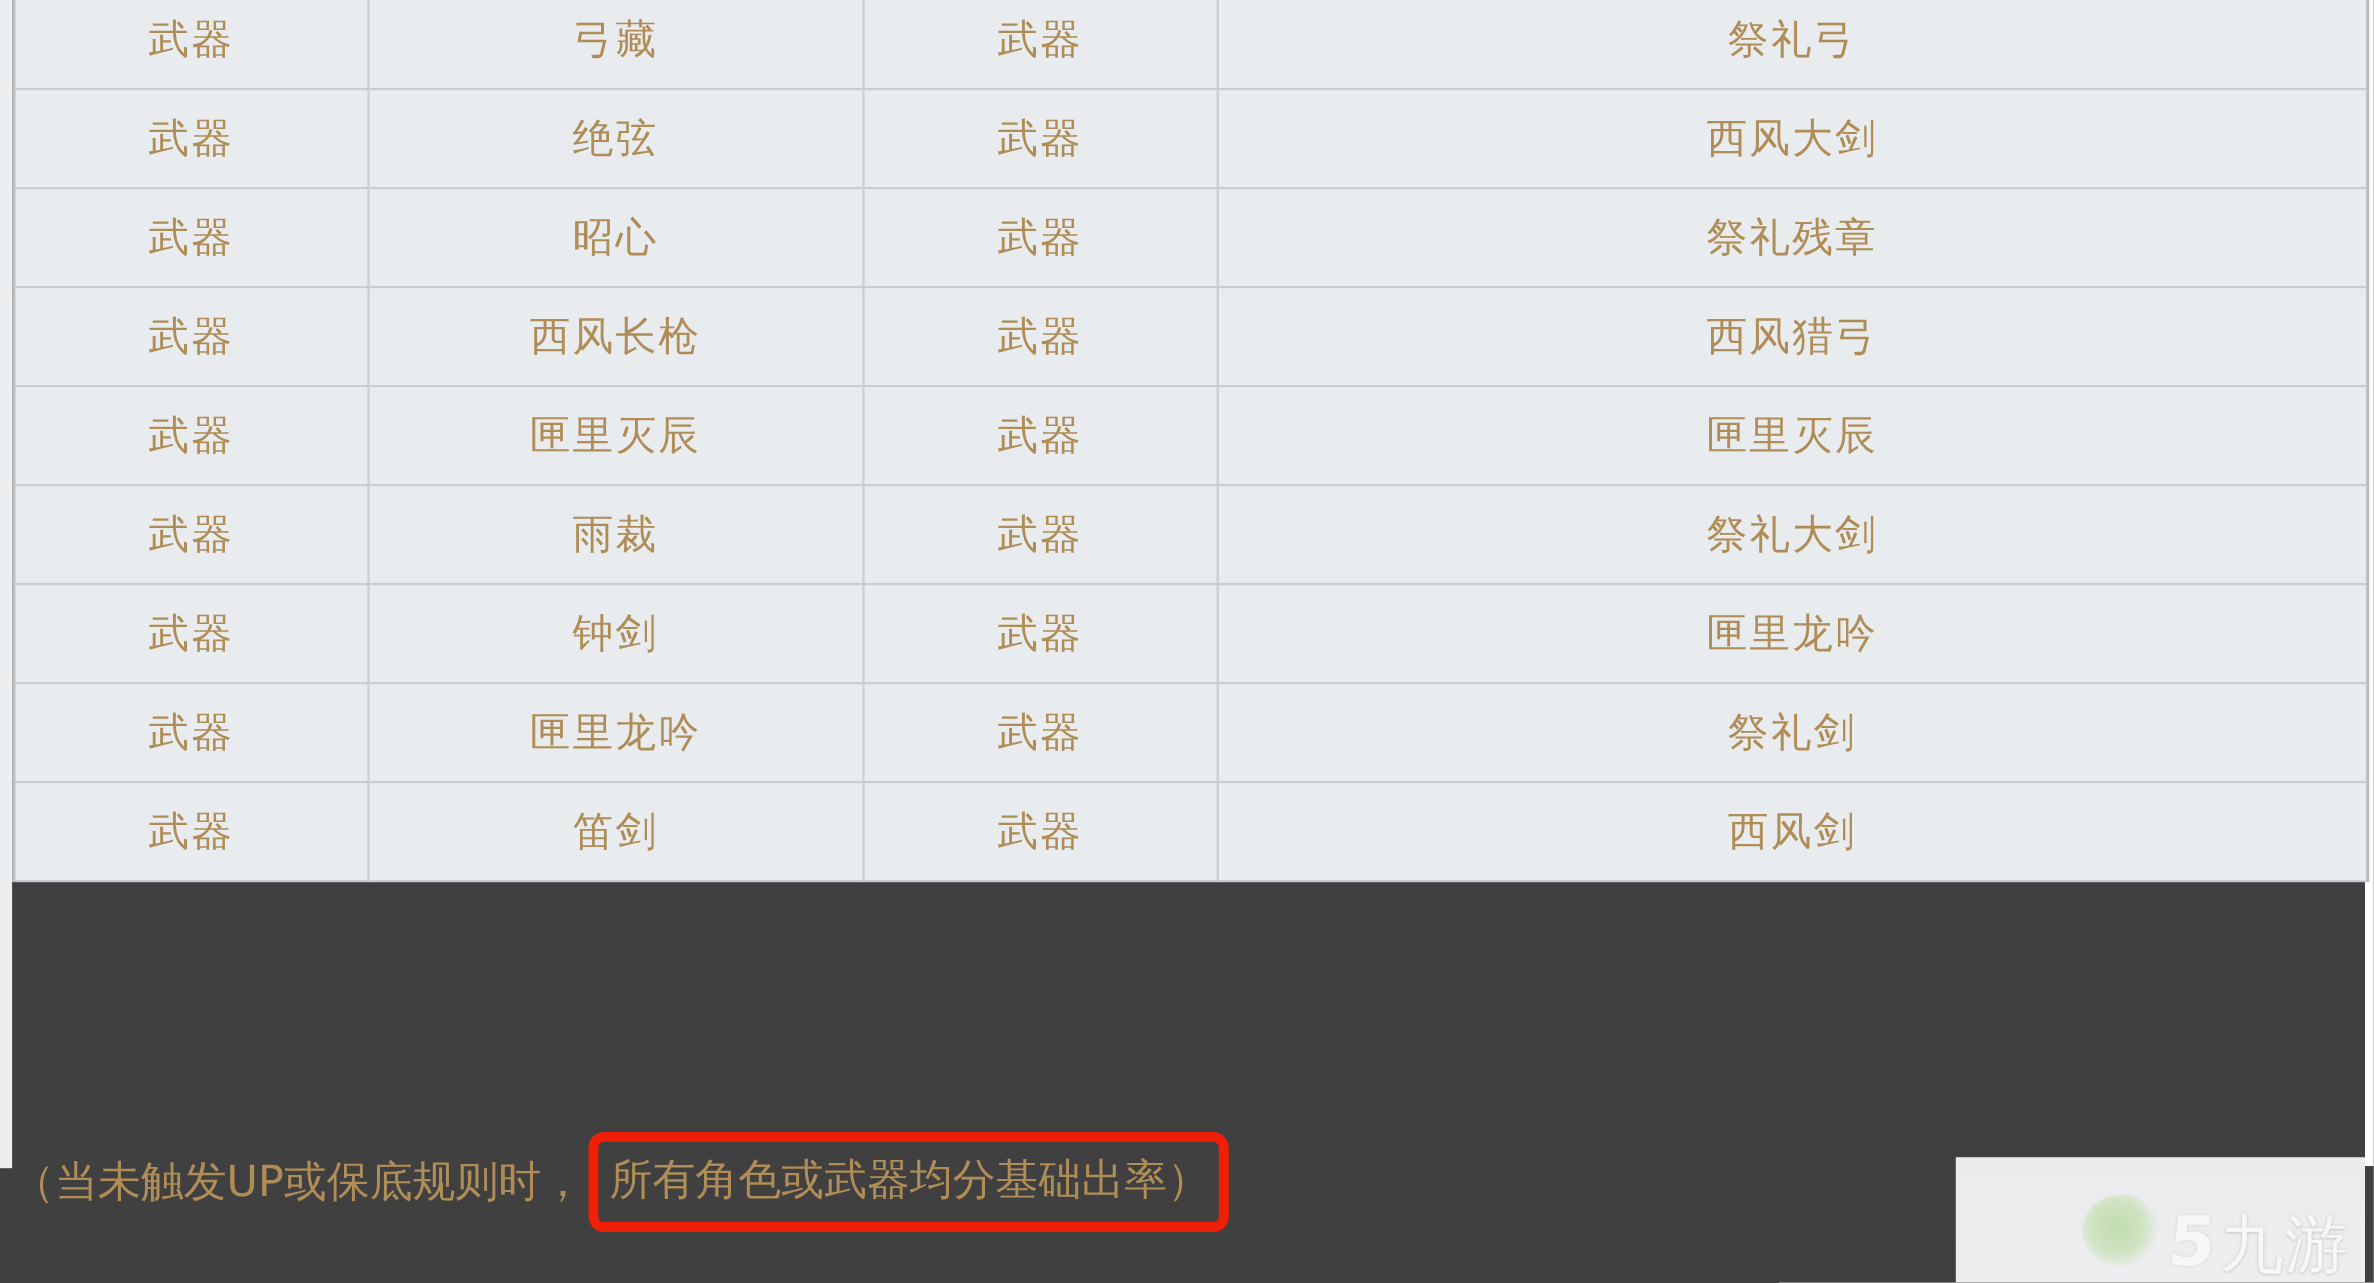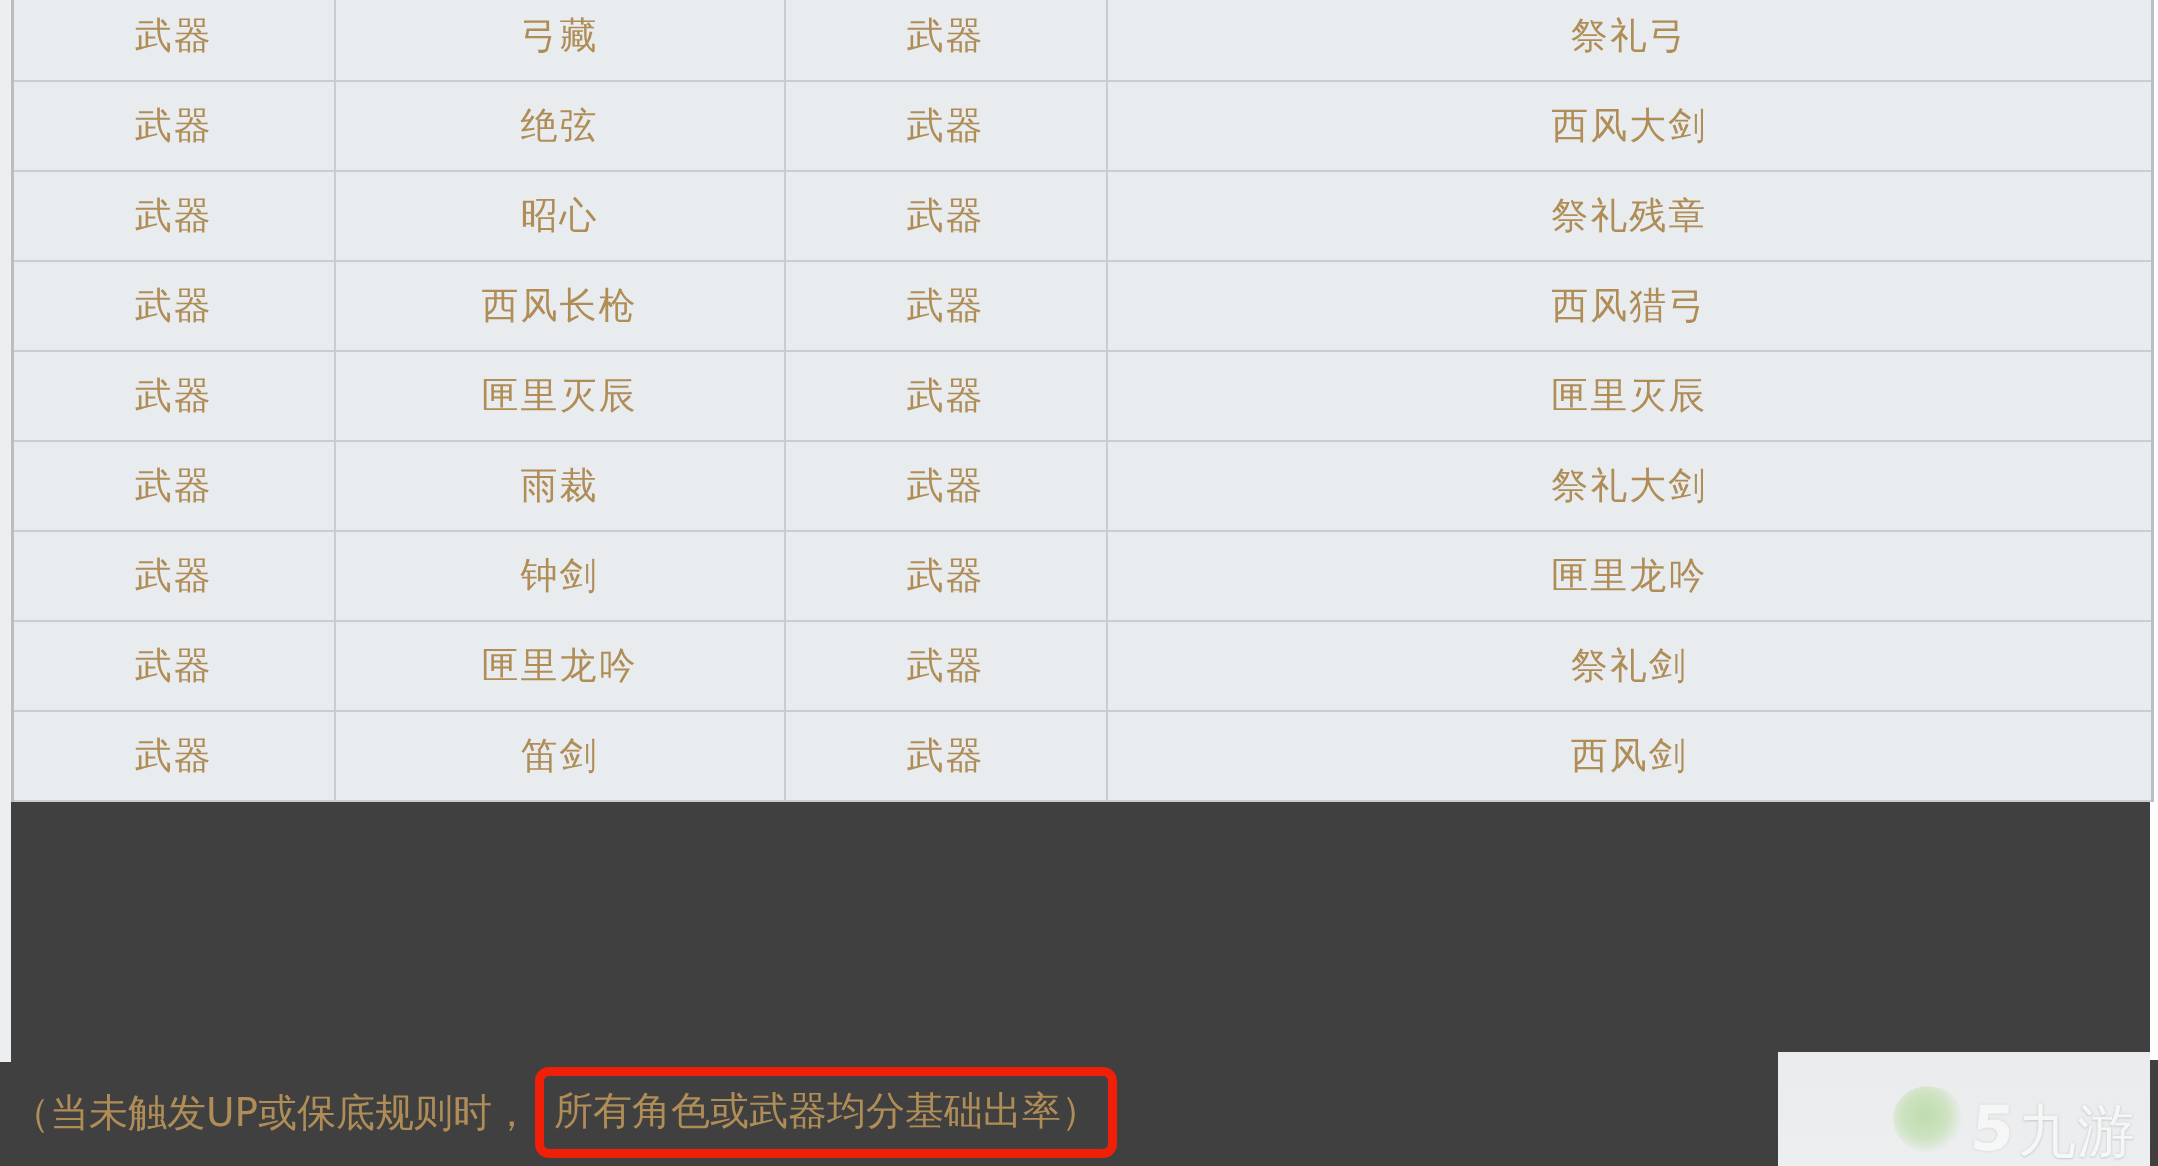--- a/index.html
+++ b/index.html
@@ -39,21 +39,21 @@
     padding:0;
   }
   #rate-table td.first{border-left:3px solid #b9bec3;}
   #rate-table td.last{border-right:3px solid #b9bec3;}
   #rate-table tr.r0 td{border-top:2px solid #b9bec3;}
 
   
   #footnote{
     position:absolute;
     left:11px;
-    top:1072px;
+    top:1034px;
     height:80px;
     display:flex;
     align-items:center;
     white-space:nowrap;
   }
   .fn-text{
     color:#b08d57;
     font-size:39px;
     letter-spacing:0px;
     line-height:1;

